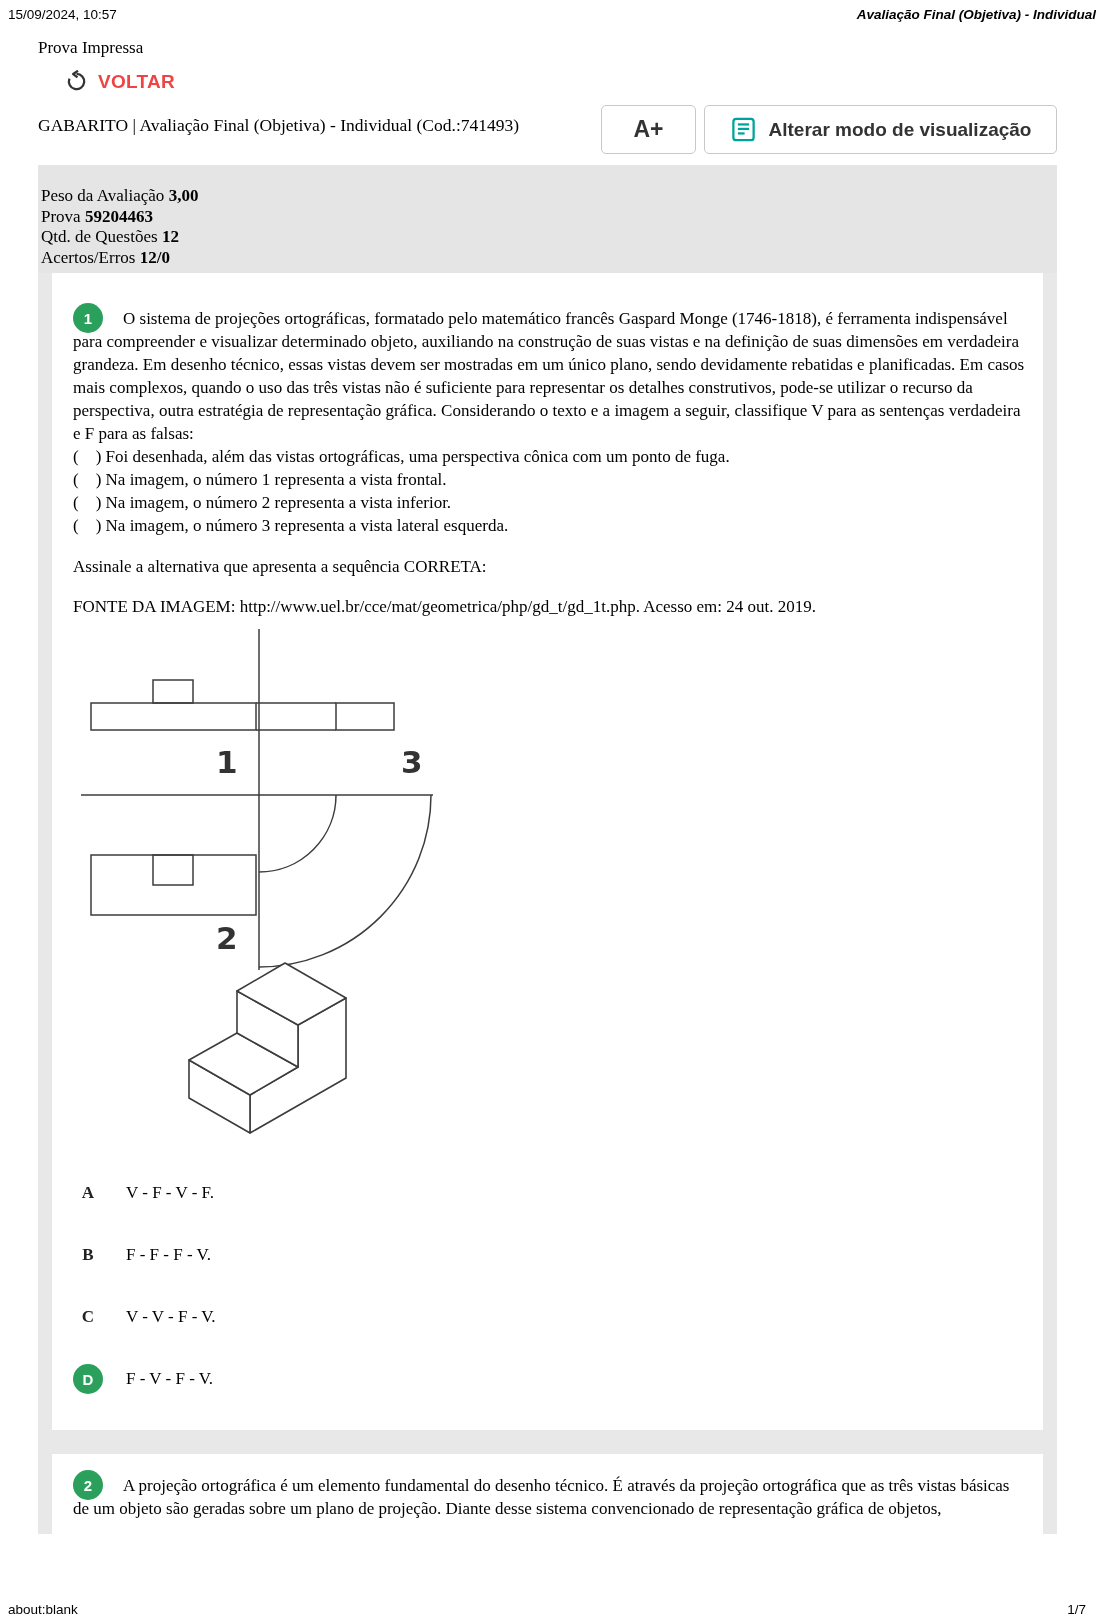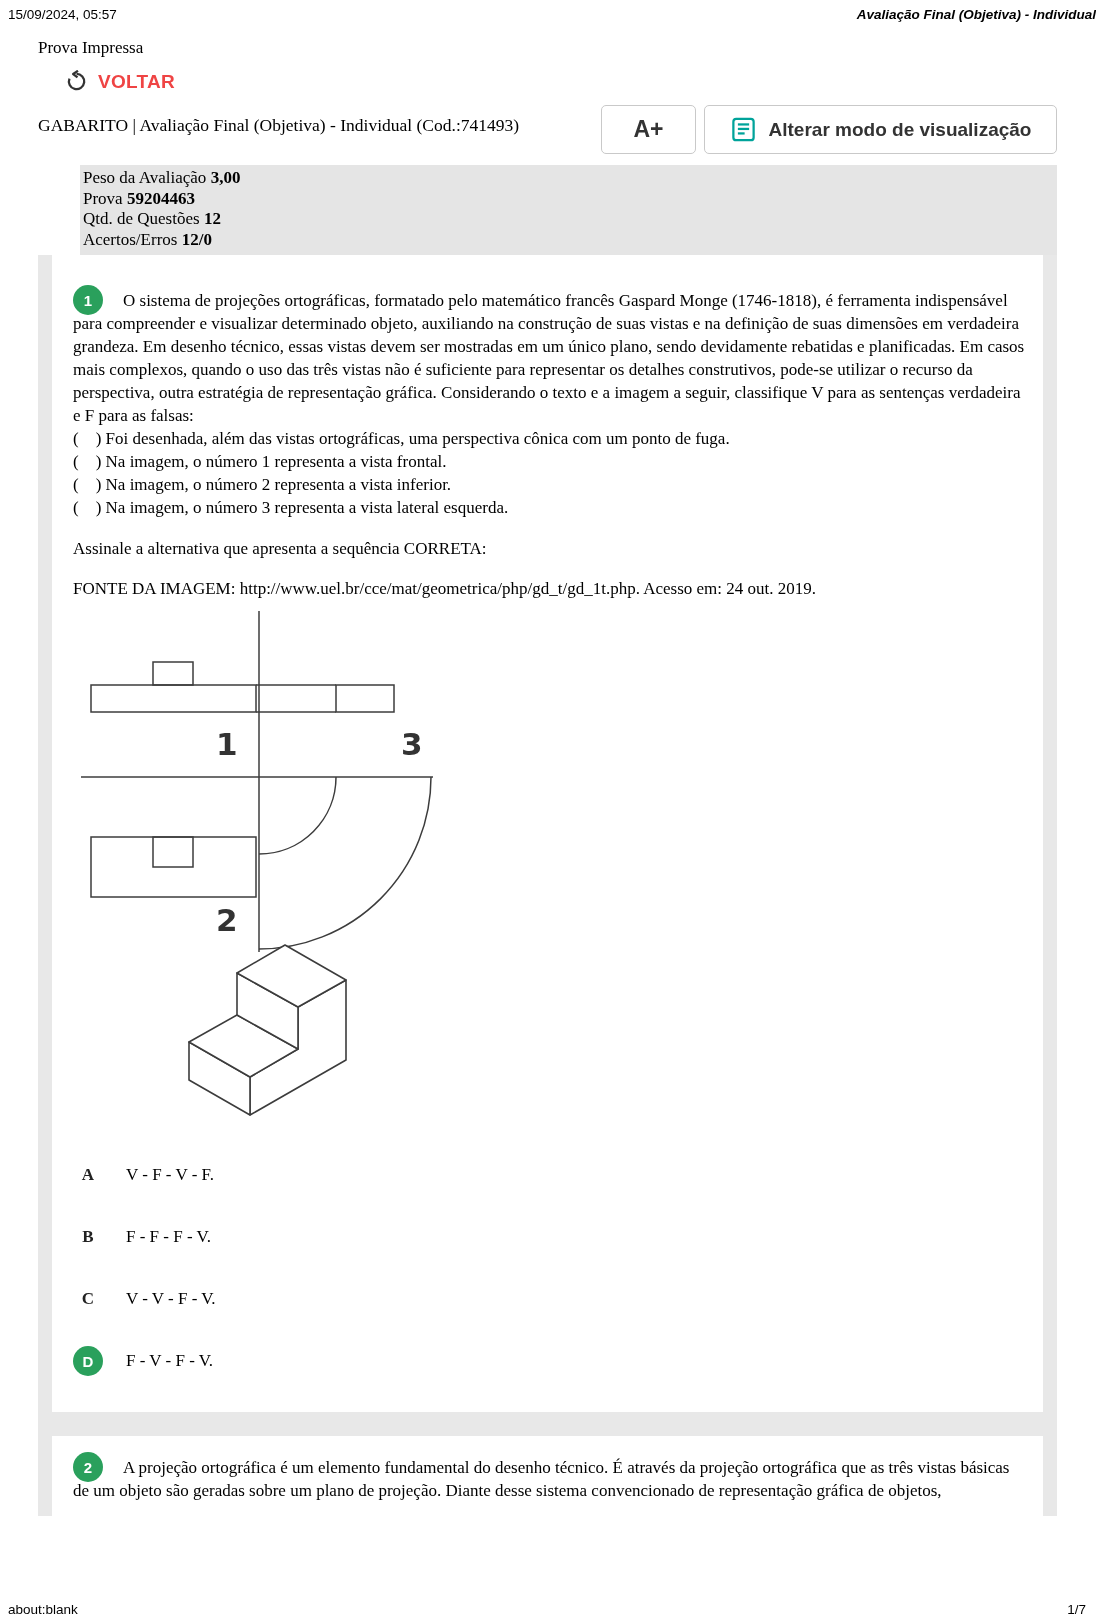--- a/index.html
+++ b/index.html
@@ -22,22 +22,22 @@
 
   .gab-row { position:relative; min-height:56px; margin-top:8px; }
   .gab-title { font-size:17.5px; padding-top:10px; width:560px; }
   .top-buttons { position:absolute; right:0; top:0; display:flex; gap:8px; }
   .btn { background:#fff; border:1px solid #c9c9c9; border-radius:5px; height:49px;
     display:flex; align-items:center; justify-content:center; box-sizing:border-box;
     font-family:"Liberation Sans", sans-serif; color:#333; cursor:pointer; }
   .btn-aplus { width:95px; font-size:23px; font-weight:bold; }
   .btn-view  { width:353px; gap:12px; font-size:19px; font-weight:600; }
 
-  .summary { background:#e5e5e5; margin-top:4px; padding:3px 8px 5px 3px;
-    font-size:17px; line-height:20.5px;margin-left:42px; }
+  .summary { background:#e5e5e5; margin-top:4px; padding:21px 8px 5px 3px;
+    font-size:17px; line-height:20.5px; }
 
   .container { background:#e8e8e8; padding:0 14px; }
   .card { background:#fff; position:relative; }
   .card1 { padding:34px 17px 20px 21px; }
   .card2 { padding:20px 17px 14px 21px; margin-top:24px; }
 
   .q-badge { position:absolute; left:21px; width:30px; height:30px; border-radius:50%;
     background:#2aa05c; color:#fff; font-family:"Liberation Sans", sans-serif;
     font-size:15px; font-weight:bold; display:flex; align-items:center; justify-content:center; }
   .card1 .q-badge { top:30px; }
@@ -57,21 +57,21 @@
     font-family:"Liberation Sans", sans-serif; font-size:15px; font-weight:bold; }
   .opt-text { margin-left:23px; font-size:17px; }
 
   .footer { position:absolute; bottom:4px; left:8px; right:10px; display:flex;
     justify-content:space-between; font-family:"Liberation Sans", sans-serif; font-size:13.5px; }
 </style>
 </head>
 <body>
 
 <div class="print-header">
-  <span class="ph-date">15/09/2024, 05:57</span>
+  <span class="ph-date">15/09/2024, 10:57</span>
   <span class="ph-title">Avaliação Final (Objetiva) - Individual</span>
 </div>
 
 <div class="main">
 
   <div class="prova">Prova Impressa</div>
 
   <div class="voltar">
     <span style="display:flex;">
       <svg viewBox="0 0 24 24" width="23" height="23">

